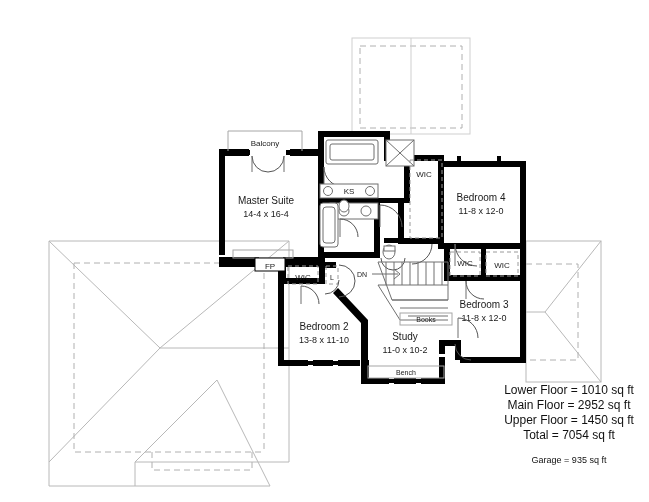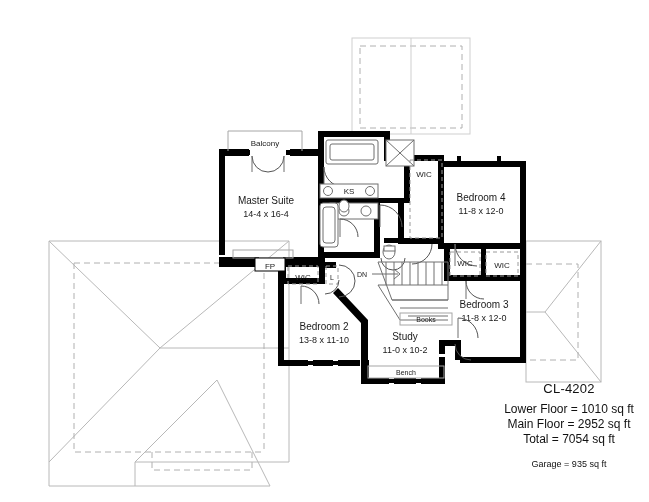--- a/index.html
+++ b/index.html
@@ -329,19 +329,19 @@
     <text class="tiny-label" x="426" y="322">Books</text>
     <text class="tiny-label" x="406" y="375">Bench</text>
     <text class="room-label" x="405" y="340">Study</text>
     <text class="room-dim" x="405" y="353">11-0 x 10-2</text>
     <path class="door-swing" d="M458,318 A20,20 0 0,1 478,338"></path>
     <line class="fixture-line" x1="458" y1="318" x2="458" y2="338"></line>
 
   </svg>
 
   <div id="title-block">
-    <p id="plan-code">CL-4202</p>
     <p class="area-line">Lower Floor = 1010 sq ft</p>
     <p class="area-line">Main Floor =  2952 sq ft</p>
+    <p class="area-line">Upper Floor = 1450 sq ft</p>
     <p class="area-line">Total = 7054 sq ft</p>
     <p id="garage-line">Garage = 935 sq ft</p>
   </div>
 </div>
 
 </body></html>

